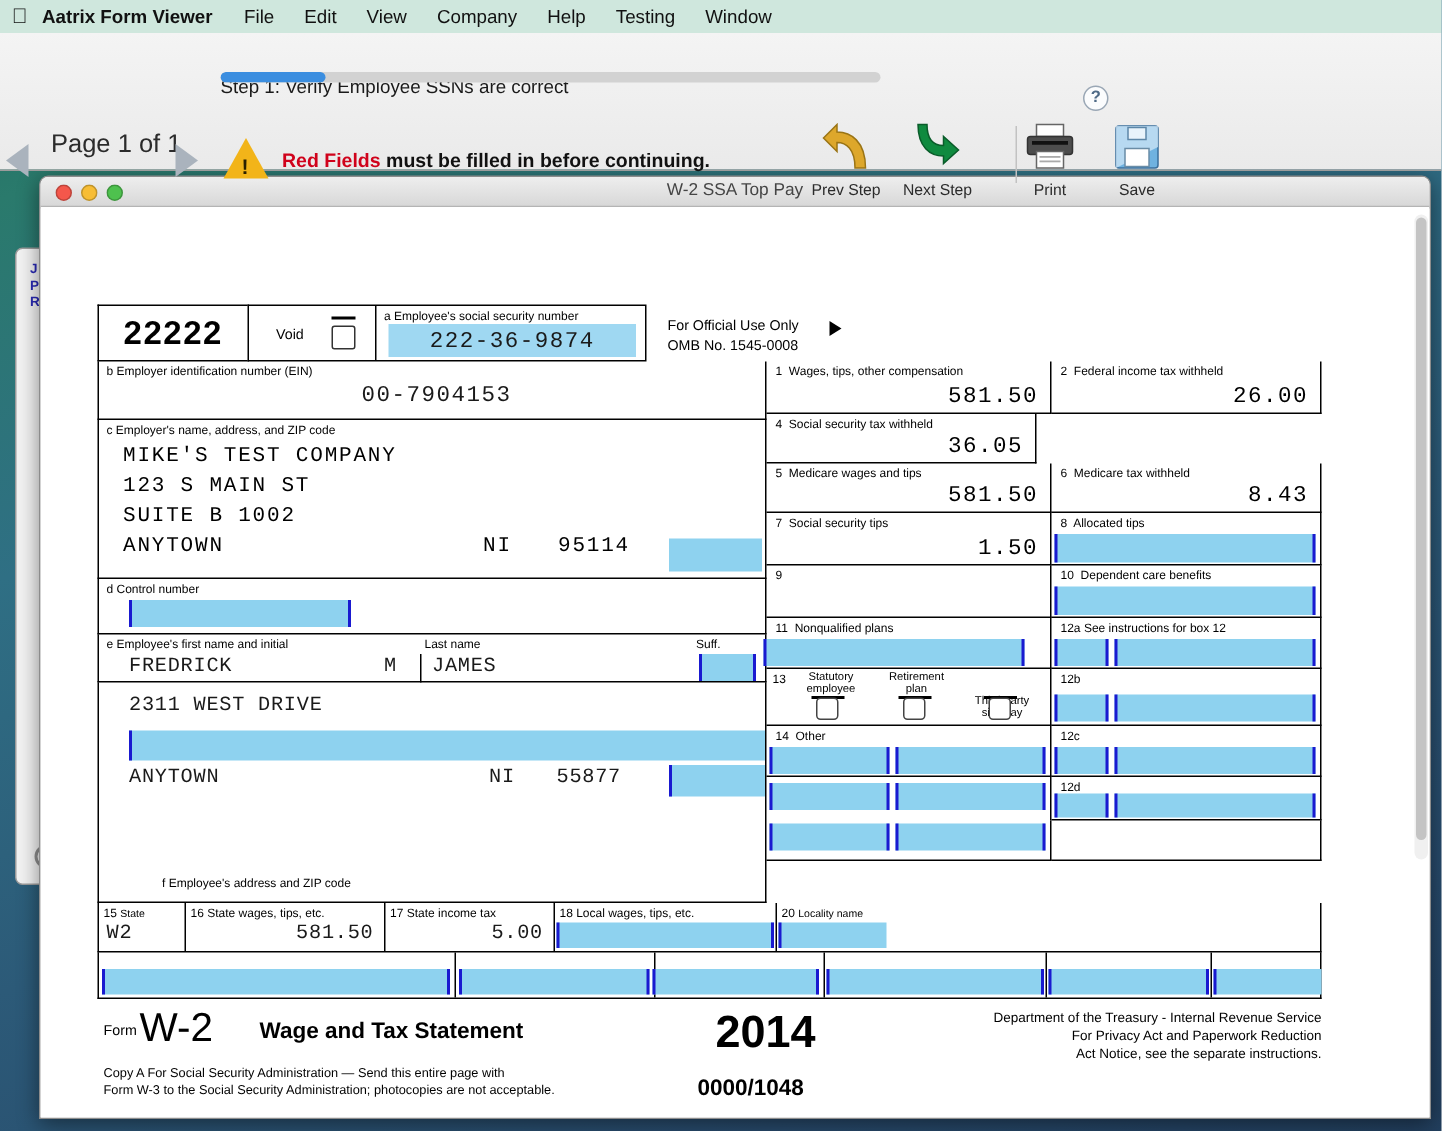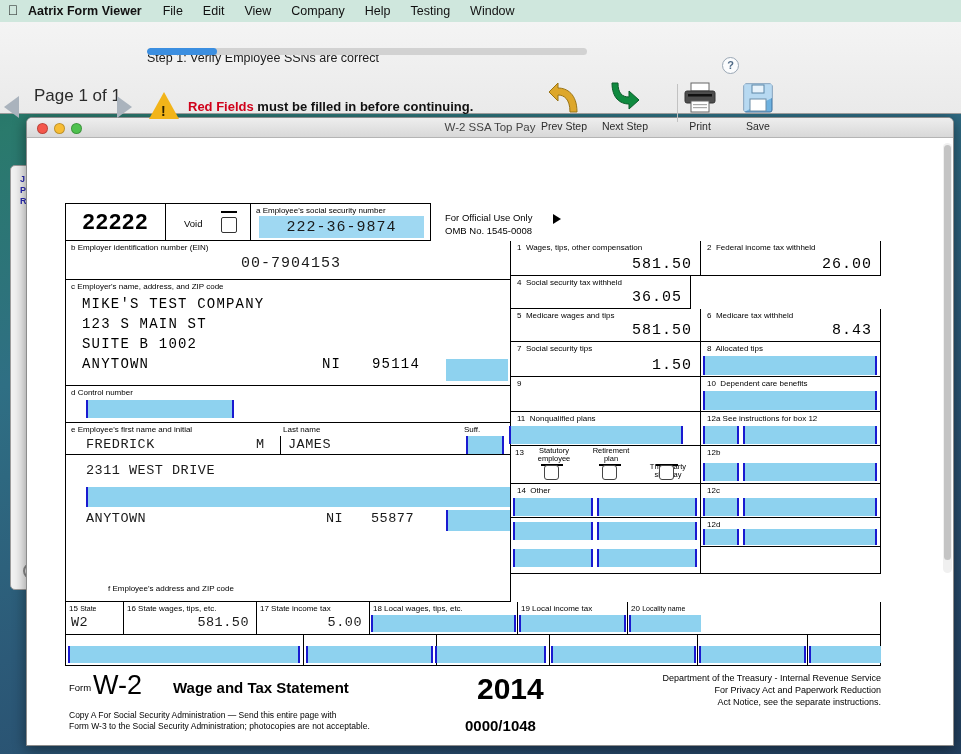--- a/index.html
+++ b/index.html
@@ -586,24 +586,20 @@
           <div class="val val-sm" style="position:absolute;right:7px;top:13px;">581.50</div>
         </div>
         <div class="sg" style="width:113px;">
           <div class="cap" style="position:absolute;left:3px;top:2px;">17  State income tax</div>
           <div class="val val-sm" style="position:absolute;right:7px;top:13px;">5.00</div>
         </div>
         <div class="sg" style="width:148px;">
           <div class="cap" style="position:absolute;left:3px;top:2px;">18 Local wages, tips, etc.</div>
           <div class="fillblue" style="position:absolute;left:1px;top:13px;width:145px;height:17px;"></div>
         </div>
-        <div class="sg" style="width:110px;">
-          <div class="cap" style="position:absolute;left:3px;top:2px;">19  Local income tax</div>
-          <div class="fillblue" style="position:absolute;left:1px;top:13px;width:107px;height:17px;"></div>
-        </div>
         <div class="sg" style="width:71px;">
           <div class="cap" style="position:absolute;left:3px;top:2px;"><span>20</span> <span style="font-size:7px">Locality name</span></div>
           <div class="fillblue" style="position:absolute;left:1px;top:13px;width:72px;height:17px;border-right:none;"></div>
         </div>
       </div>
 
       <div class="state-grid" style="height:31px;">
         <div class="sg" style="width:238px;">
           <div class="fillblue" style="position:absolute;left:2px;top:11px;width:232px;height:17px;"></div>
         </div>

